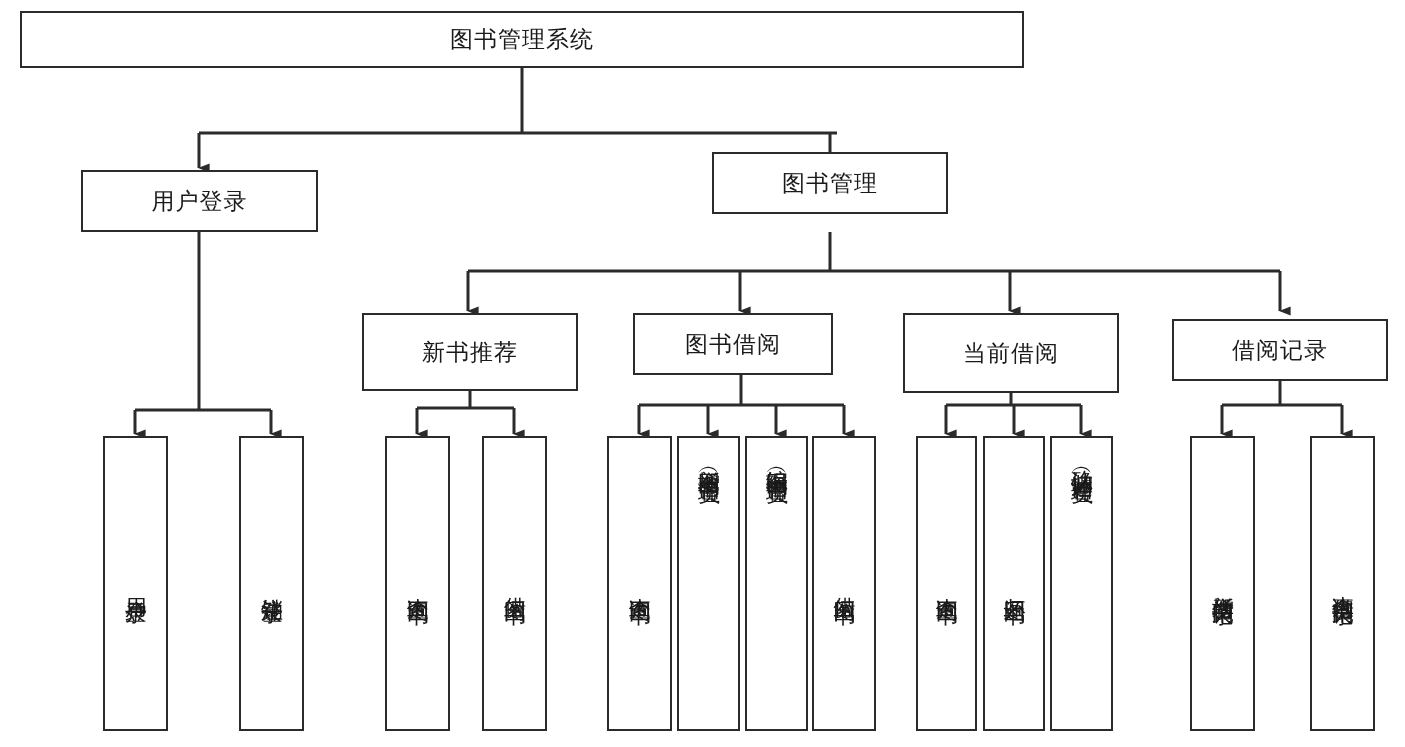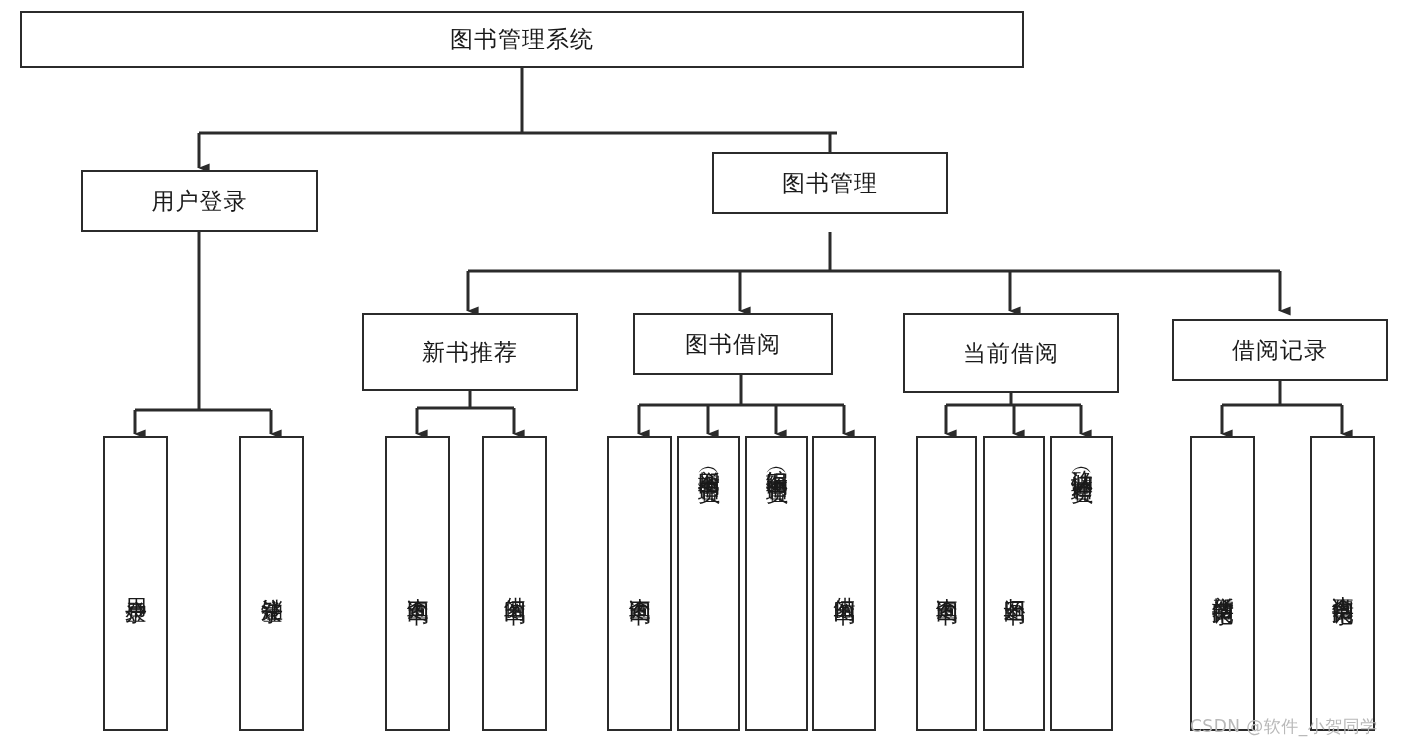--- a/index.html
+++ b/index.html
@@ -182,15 +182,14 @@
     <span class="label">确认归还（管理员）</span>
   </div>
 
   <div class="node leaf center-v" style="left:1190px; top:436px; width:65px; height:295px;">
     <span class="label">新增借阅记录</span>
   </div>
   <div class="node leaf center-v" style="left:1310px; top:436px; width:65px; height:295px;">
     <span class="label">查询借阅记录</span>
   </div>
 
-  <div class="watermark" style="left:1190px; top:715px;">CSDN @软件_小贺同学</div>
 
 </div>
 
 </body></html>

